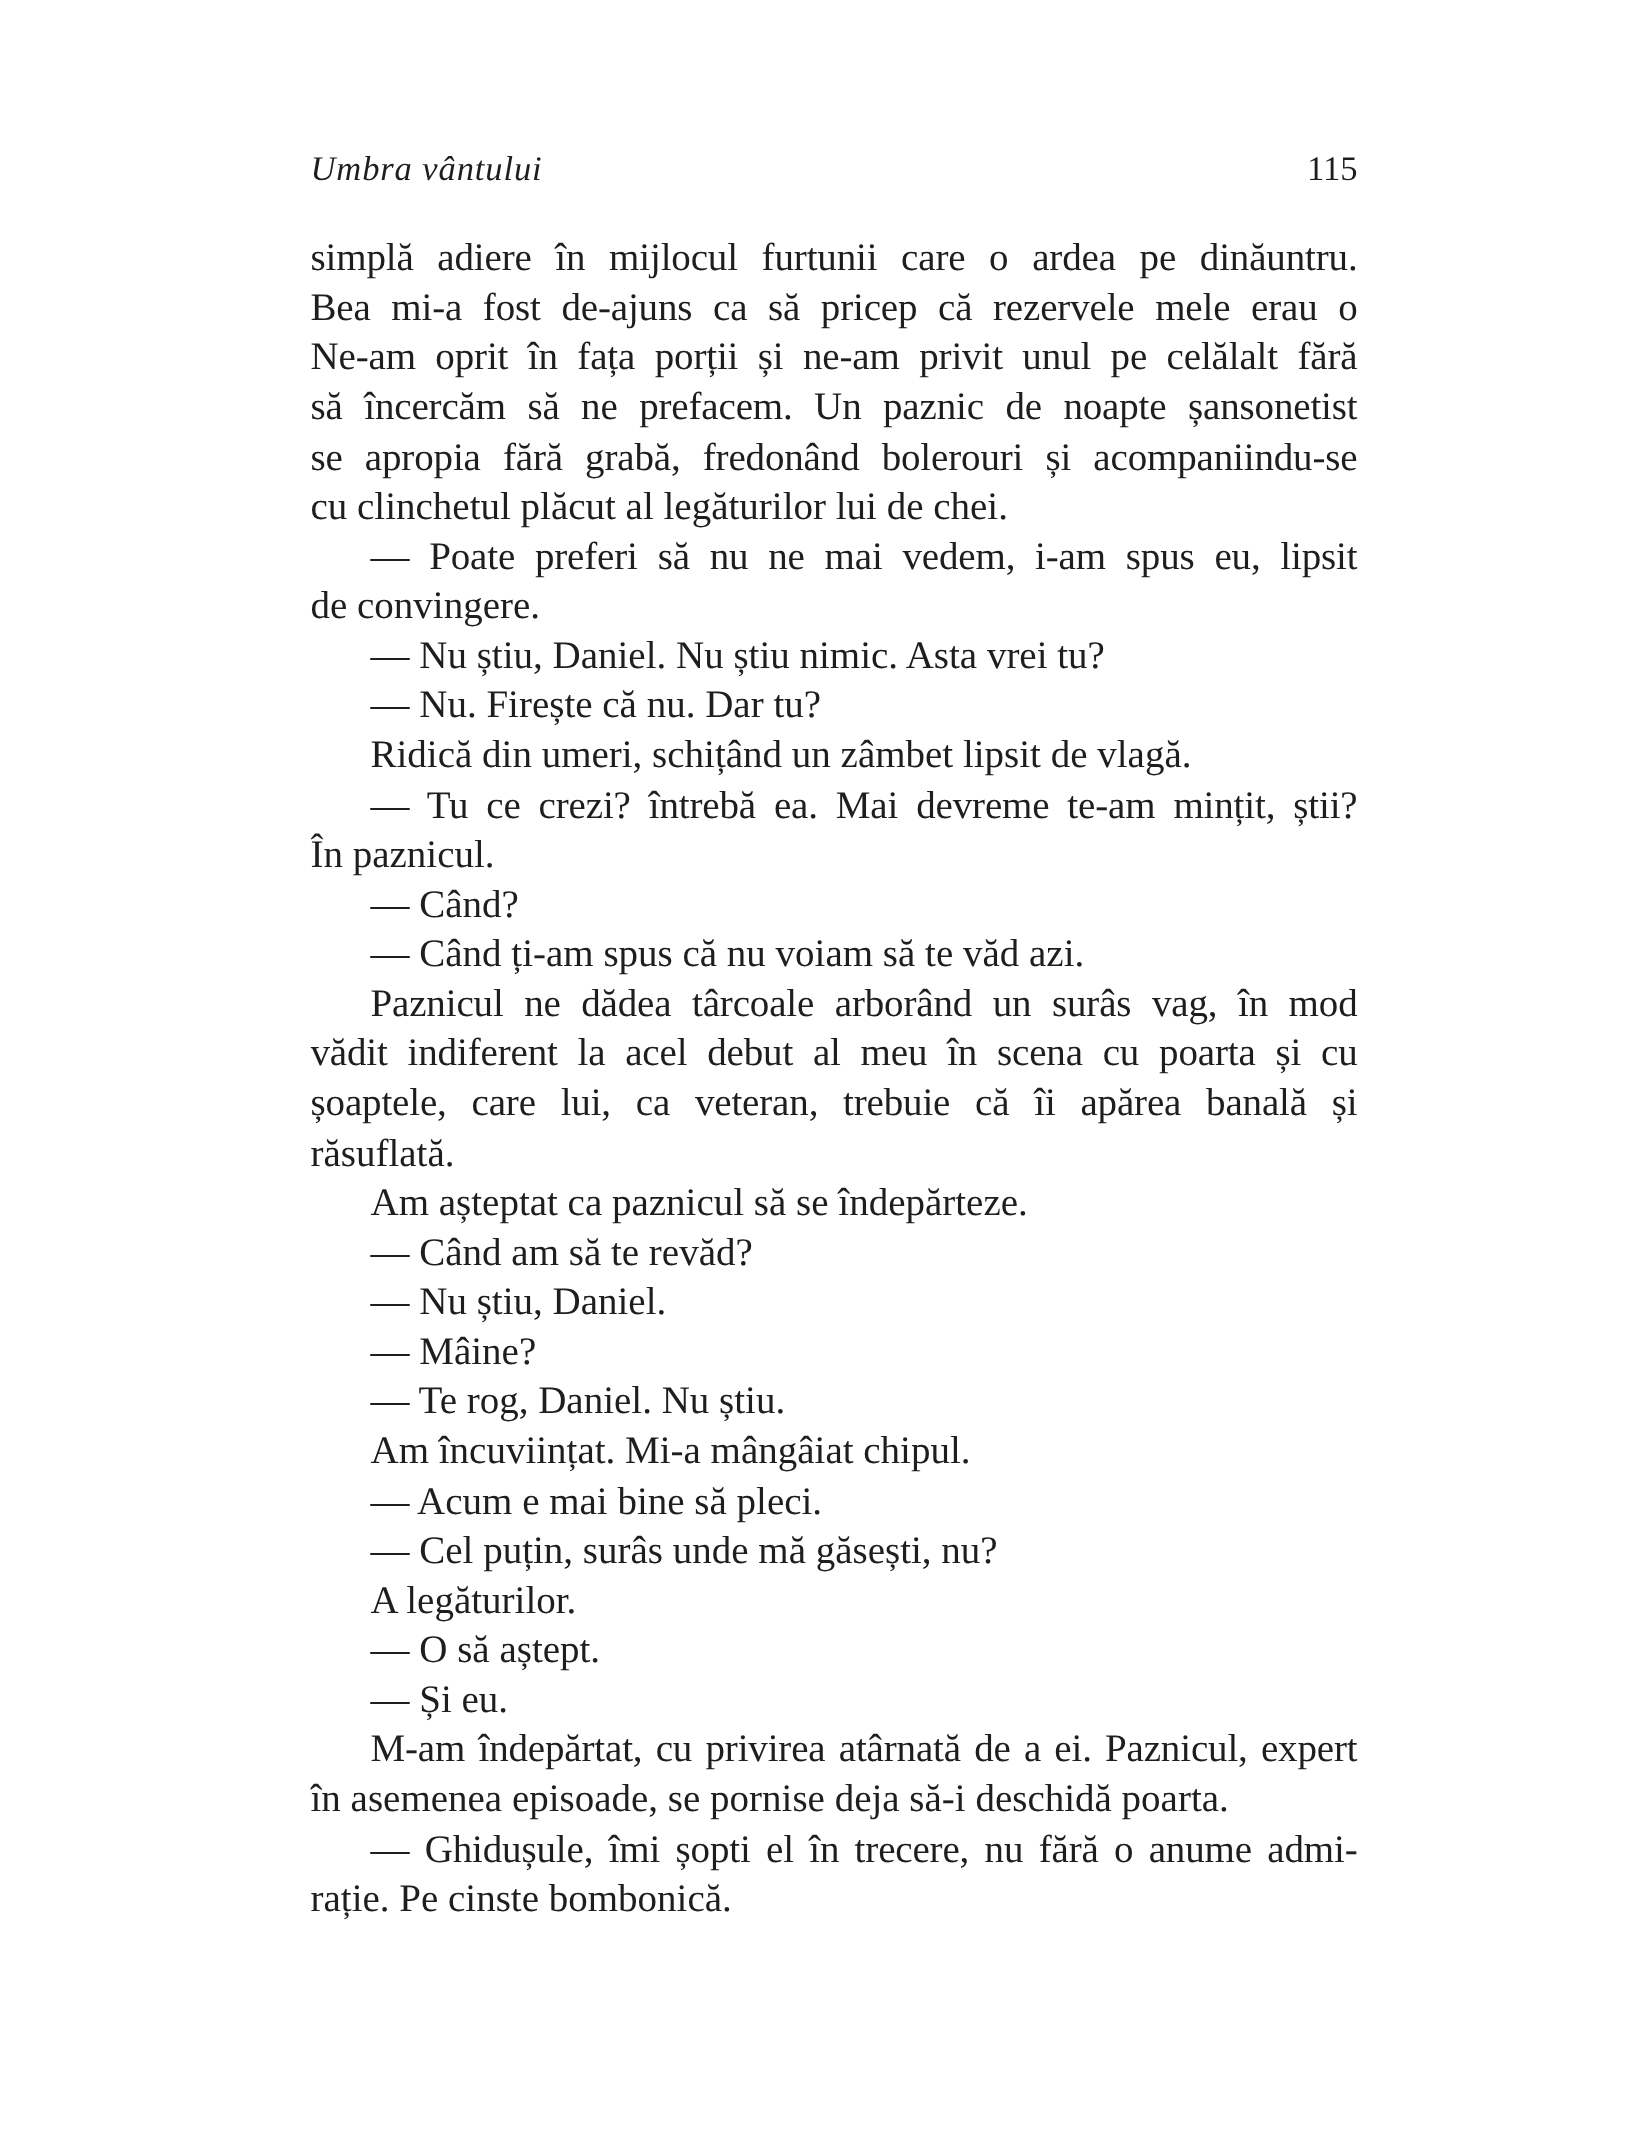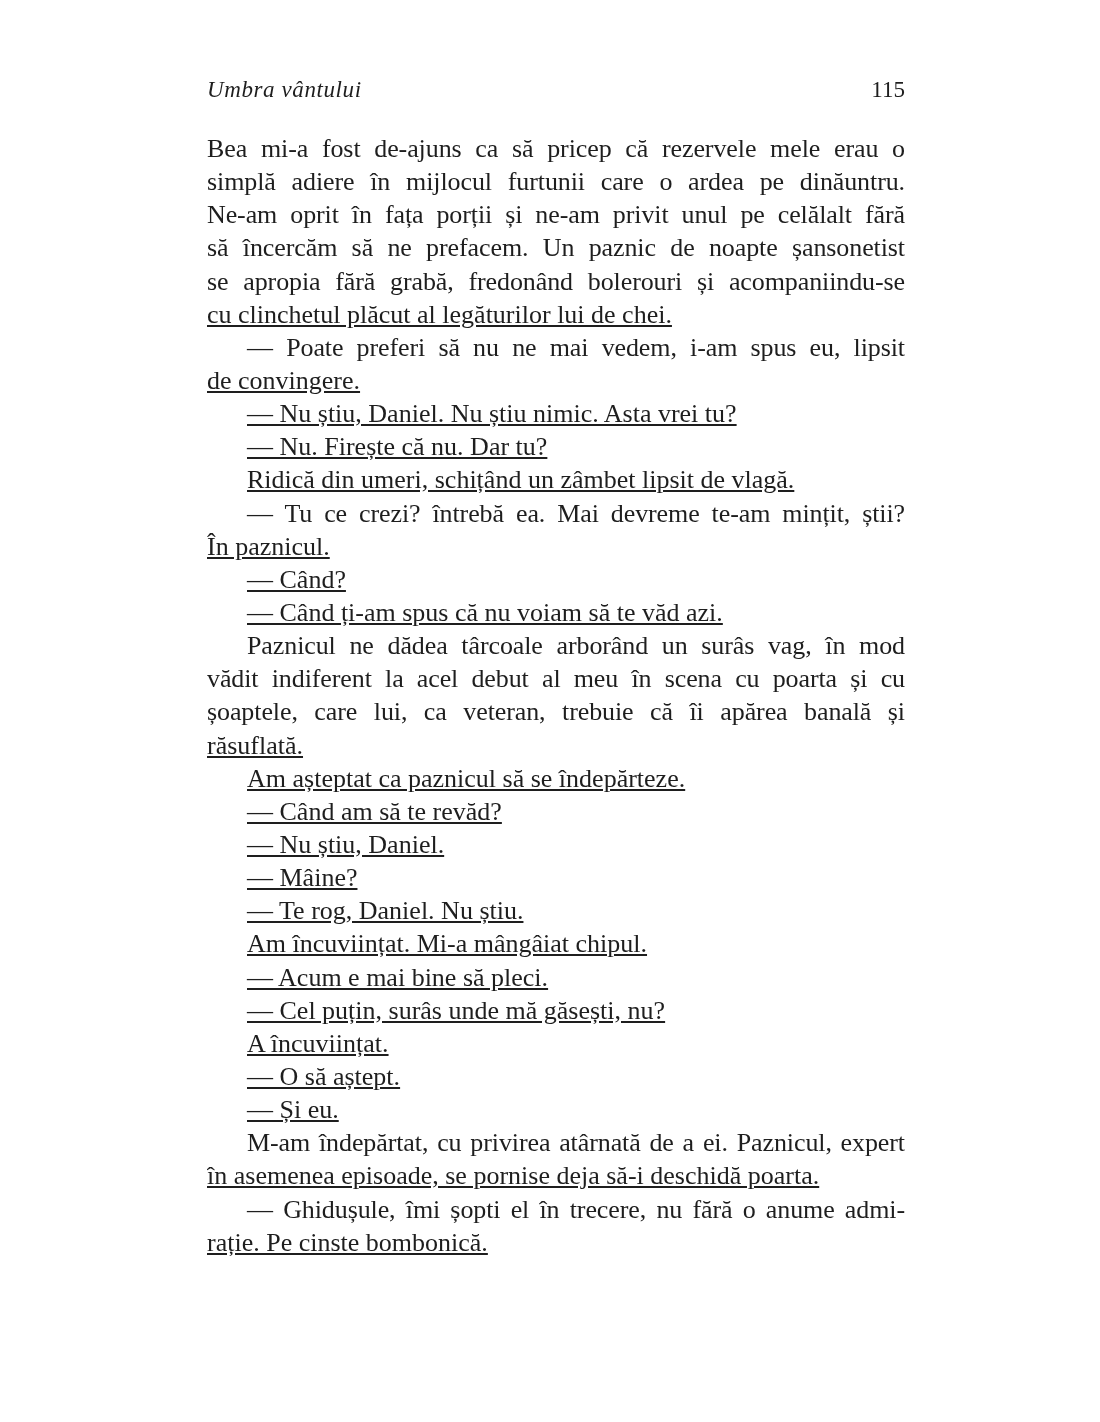--- a/index.html
+++ b/index.html
@@ -12,21 +12,21 @@
     width: 1100px;
     height: 1422px;
     background: #ffffff;
     color: #1e1e1e;
     font-family: "Liberation Serif", serif;
     overflow: hidden;
   }
   .content {
     position: absolute;
     left: 207px;
-    top: 76px;
+    top: 99px;
     width: 698px;
   }
   .running-header {
     display: flex;
     justify-content: space-between;
     align-items: baseline;
     font-size: 23px;
     line-height: 28px;
   }
   .book-title {
@@ -49,39 +49,38 @@
     overflow: hidden;
     text-align: justify;
     text-align-last: justify;
     word-spacing: -2px;
     letter-spacing: -0.1px;
   }
   .tline.pl {
     text-align-last: left;
     word-spacing: normal;
     letter-spacing: normal;
-    text-decoration: underline;
   }
   .tline.ind {
     text-indent: 40px;
   }
 </style>
 </head>
 <body>
 
 <div class="page">
   <div class="content">
     <div class="running-header">
       <span class="book-title">Umbra vântului</span>
       <span class="page-number">115</span>
     </div>
     <div class="body-text">
         <div class="para">
+          <div class="tline">simplă adiere în mijlocul furtunii care o ardea pe dinăuntru.</div>
           <div class="tline">Bea mi-a fost de-ajuns ca să pricep că rezervele mele erau o</div>
-          <div class="tline">simplă adiere în mijlocul furtunii care o ardea pe dinăuntru.</div>
           <div class="tline">Ne-am oprit în fața porții și ne-am privit unul pe celălalt fără</div>
           <div class="tline">să încercăm să ne prefacem. Un paznic de noapte șansonetist</div>
           <div class="tline">se apropia fără grabă, fredonând bolerouri și acompaniindu-se</div>
           <div class="tline pl">cu clinchetul plăcut al legăturilor lui de chei.</div>
         </div>
         <div class="para">
           <div class="tline ind">— Poate preferi să nu ne mai vedem, i-am spus eu, lipsit</div>
           <div class="tline pl">de convingere.</div>
         </div>
         <div class="para">
@@ -127,21 +126,21 @@
         <div class="para">
           <div class="tline pl ind">Am încuviințat. Mi-a mângâiat chipul.</div>
         </div>
         <div class="para">
           <div class="tline pl ind">— Acum e mai bine să pleci.</div>
         </div>
         <div class="para">
           <div class="tline pl ind">— Cel puțin, surâs unde mă găsești, nu?</div>
         </div>
         <div class="para">
-          <div class="tline pl ind">A încuviințat.</div>
+          <div class="tline pl ind">A legăturilor.</div>
         </div>
         <div class="para">
           <div class="tline pl ind">— O să aștept.</div>
         </div>
         <div class="para">
           <div class="tline pl ind">— Și eu.</div>
         </div>
         <div class="para">
           <div class="tline ind">M-am îndepărtat, cu privirea atârnată de a ei. Paznicul, expert</div>
           <div class="tline pl">în asemenea episoade, se pornise deja să-i deschidă poarta.</div>

